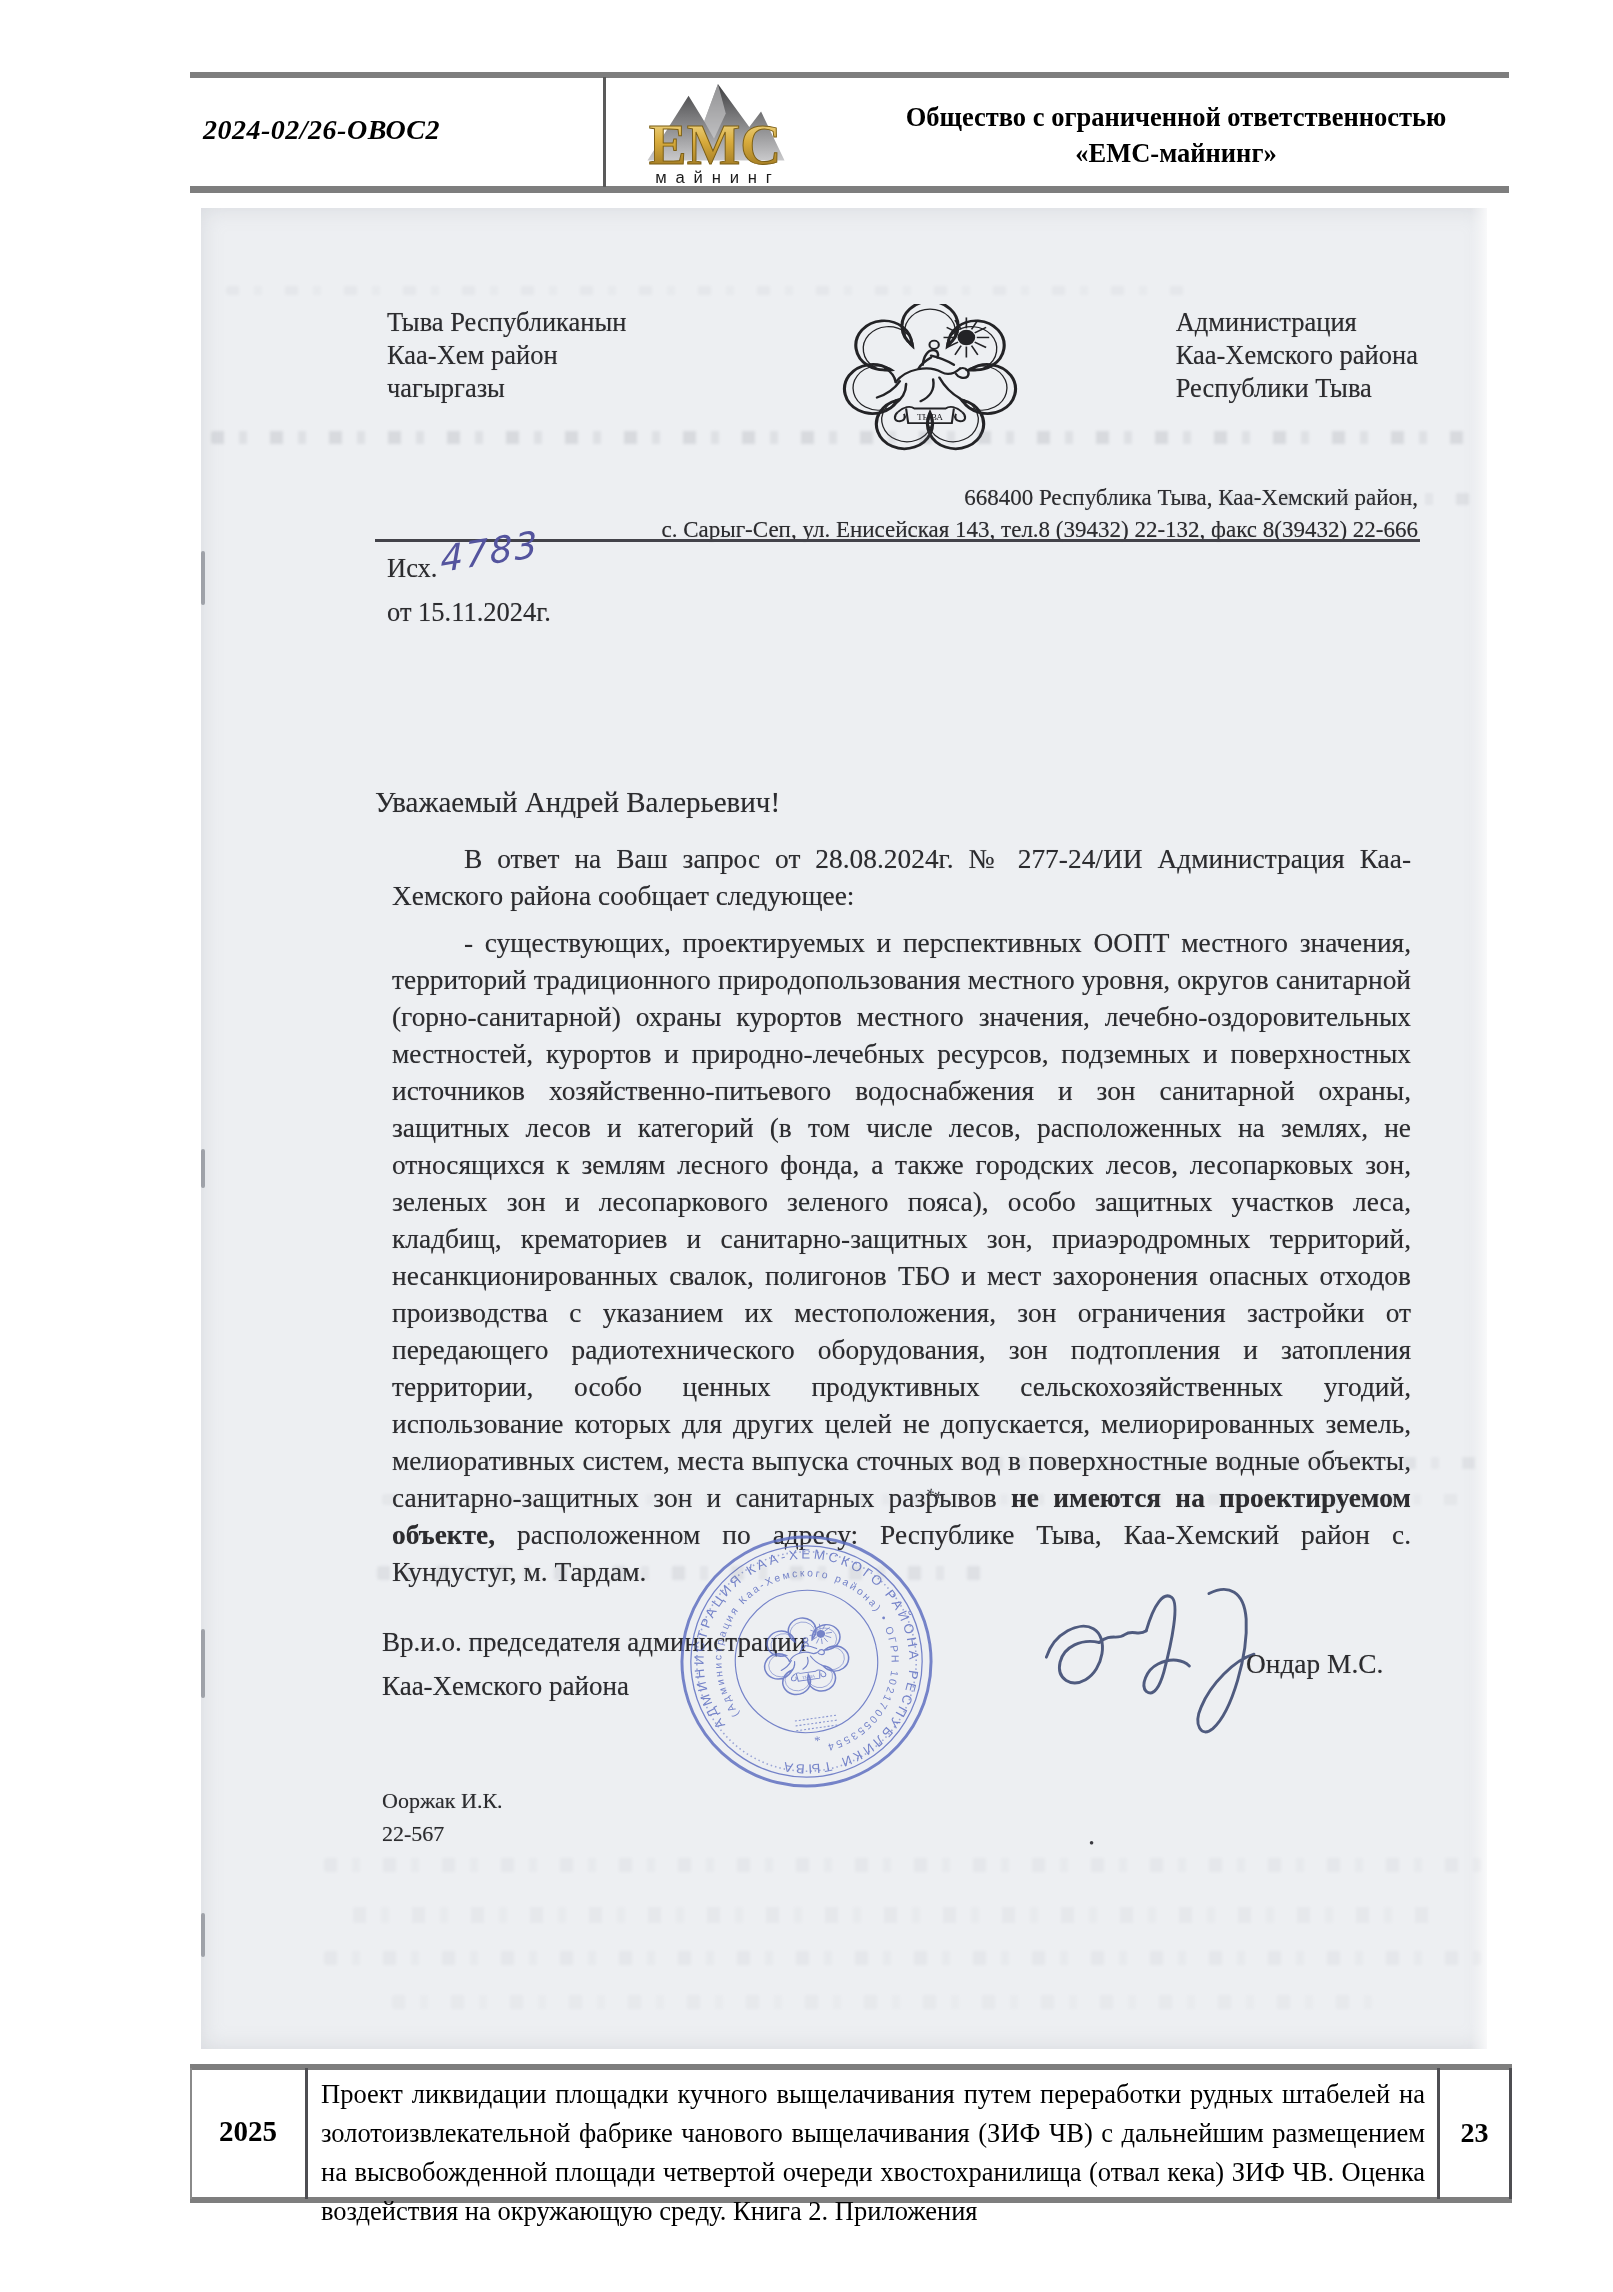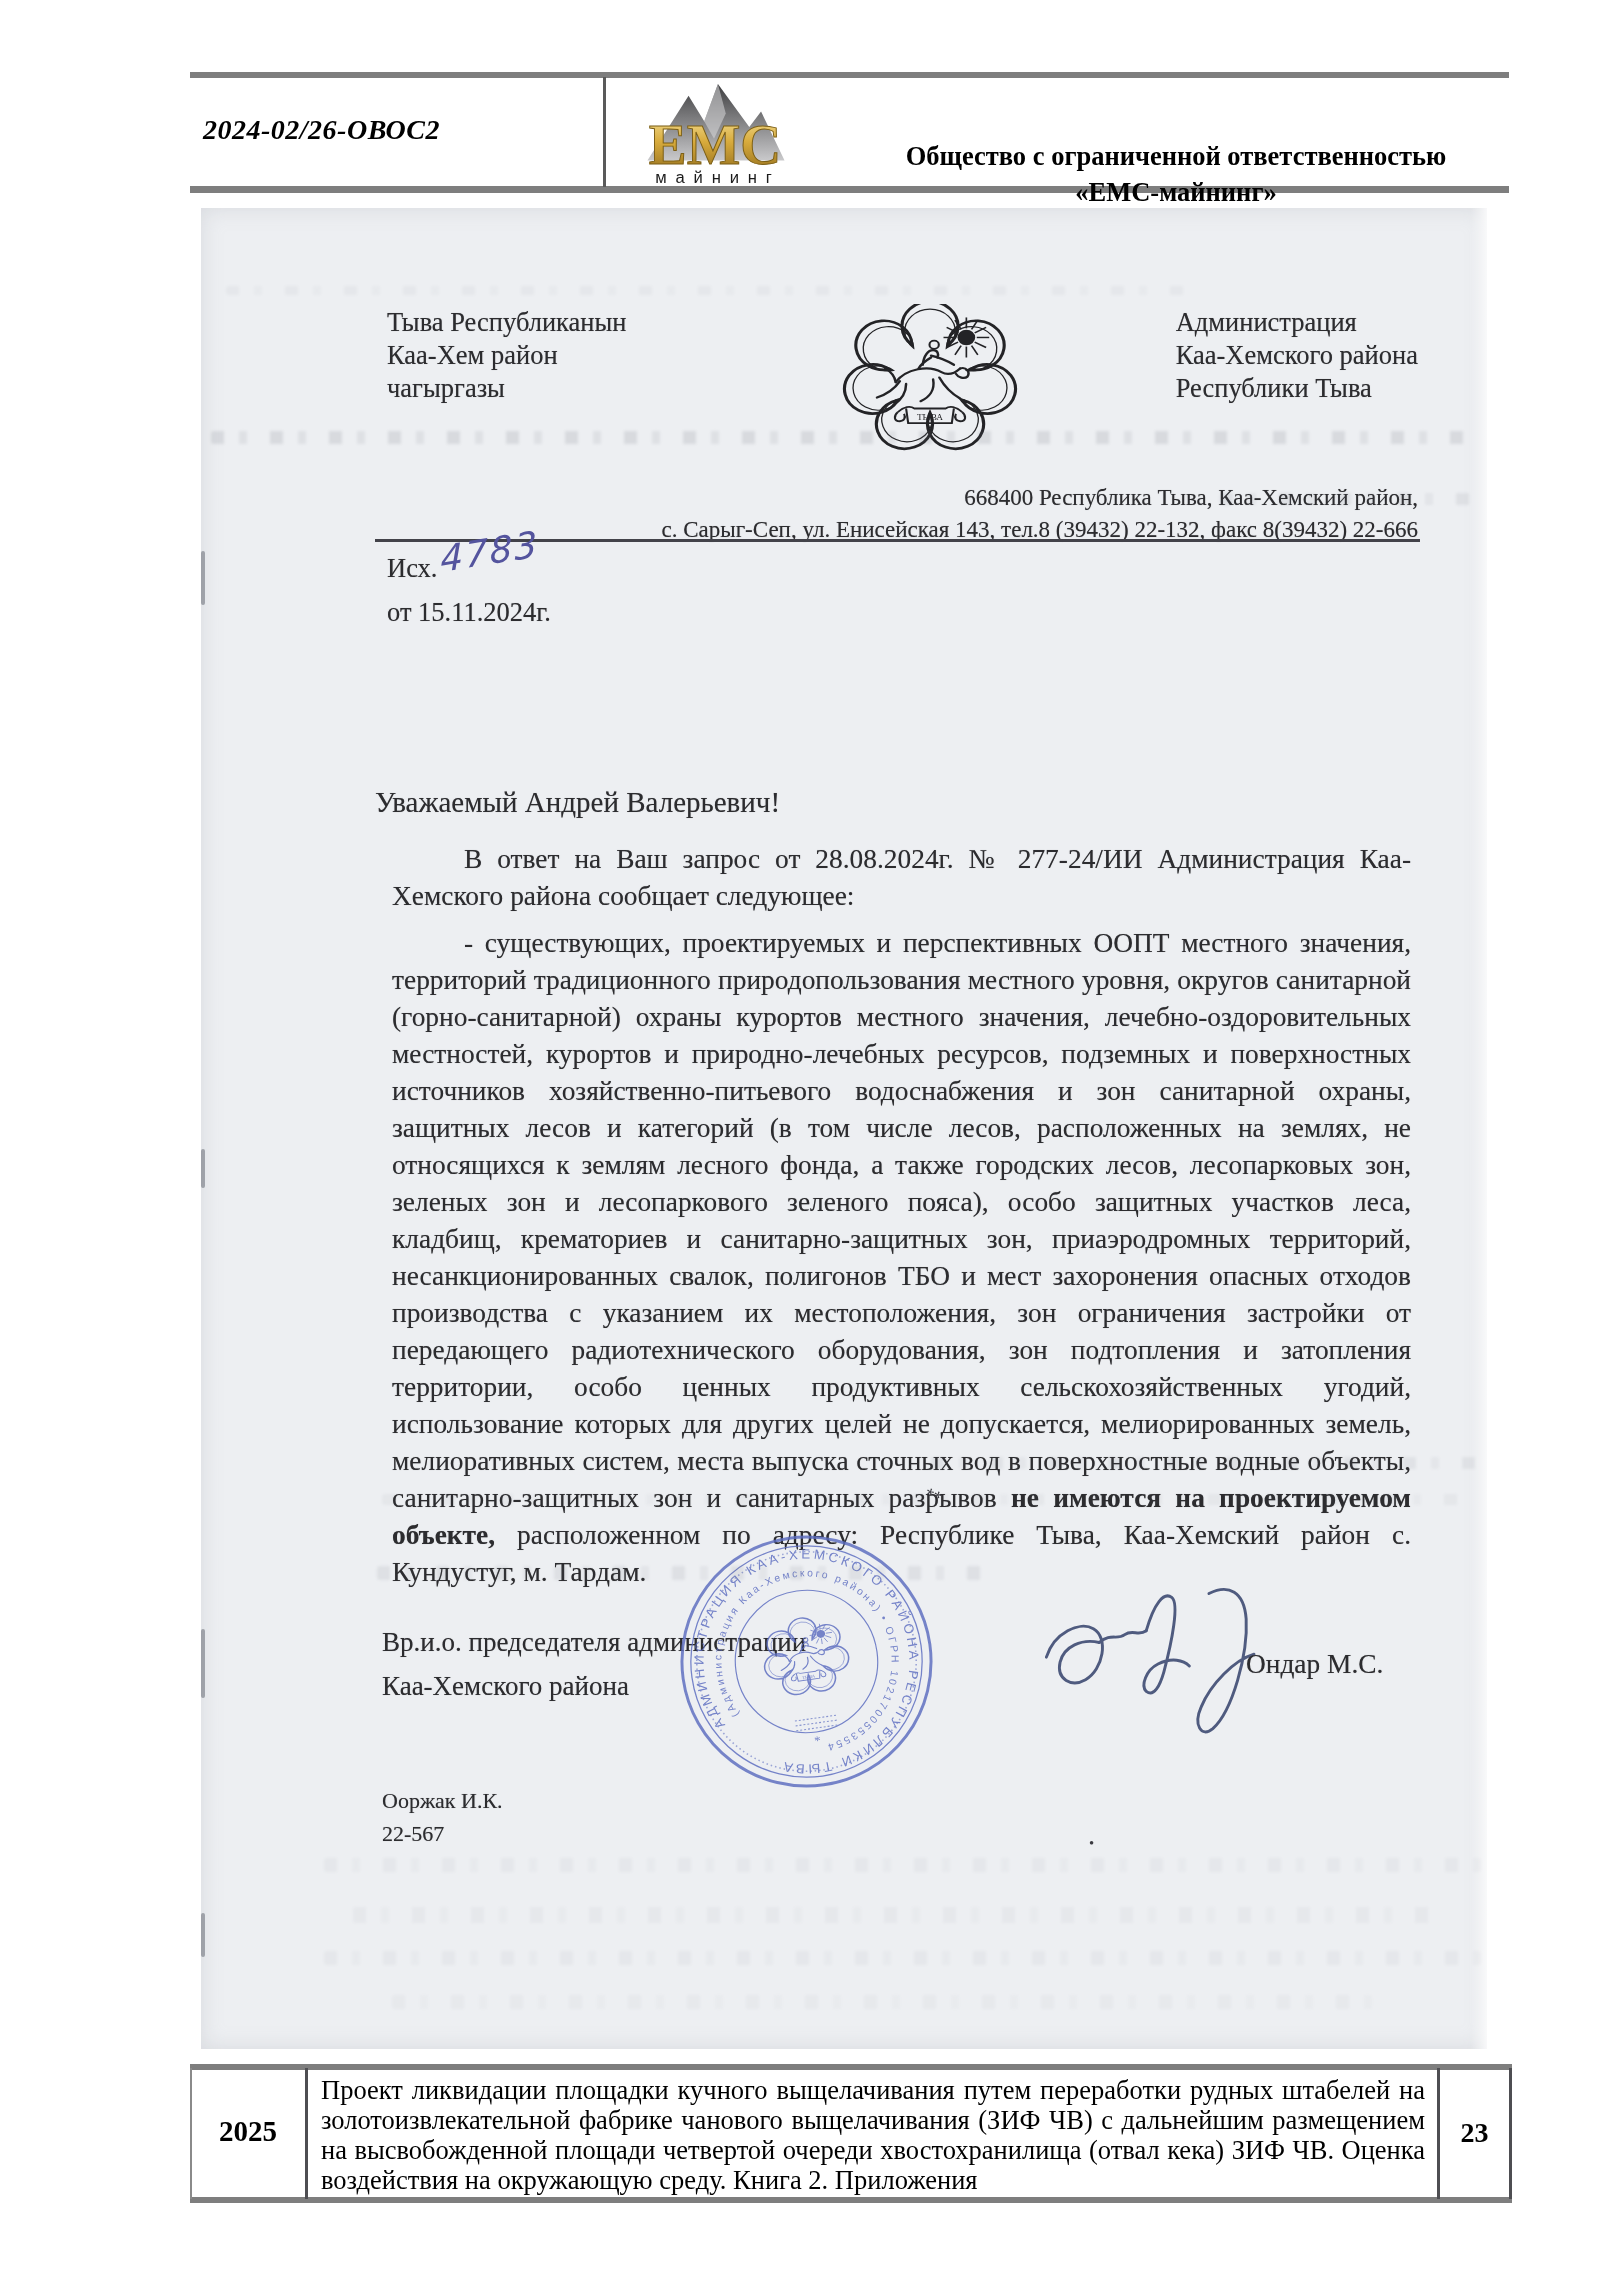--- a/index.html
+++ b/index.html
@@ -5,21 +5,21 @@
   html,body{margin:0;padding:0;background:#ffffff;}
   .page{position:relative;width:1613px;height:2293px;background:#ffffff;overflow:hidden;
         font-family:"Liberation Serif",serif;color:#000;}
   .abs{position:absolute;}
 
   
   .rule{position:absolute;background:#7e7e7e;}
   .hdr-code{position:absolute;left:203px;top:114px;font-size:28px;font-weight:bold;letter-spacing:0.5px;font-style:italic;}
   .hdr-vline{position:absolute;left:603px;top:77px;width:2.9px;height:110px;background:#5a5a5a;}
   .hdr-company{position:absolute;left:882px;top:99px;width:588px;text-align:center;
-               font-weight:bold;font-size:26.5px;line-height:36px;margin-top:39px;}
+               font-weight:bold;font-size:26.5px;line-height:36px;}
 
   
   .scan{position:absolute;left:201px;top:208px;width:1286px;height:1841px;background:#edeff2;
         color:#2c2c2f;box-shadow:inset 0 0 21.6px rgba(150,155,165,.25);}
   .scan .txt{text-shadow:0 0 0.7px rgba(55,55,60,.5);}
   .lh-left{position:absolute;left:186px;top:98px;font-size:26.5px;line-height:33px;}
   .lh-right{position:absolute;right:69px;top:98px;font-size:26.5px;line-height:33px;text-align:left;}
   .addr{position:absolute;left:174px;top:274px;width:1043px;text-align:right;font-size:23px;line-height:32px;}
   .addr-rule{position:absolute;left:174px;top:331px;width:1045px;height:2.9px;background:#43434a;}
   .out-label{position:absolute;left:186px;top:345px;font-size:26.5px;}
@@ -47,21 +47,21 @@
             rgba(98,103,114,.38) 28px 36px, rgba(98,103,114,0) 36px 59px);}
   .speck{position:absolute;color:#3a3a40;font-size:14.7px;}
   .edge-mark{position:absolute;left:0;width:3.9px;background:rgba(75,80,92,.45);border-radius:2px;}
   .scan-right-light{position:absolute;right:0;top:0;width:15.7px;height:100%;
          background:linear-gradient(90deg,rgba(255,255,255,0),rgba(255,255,255,.8));}
 
   
   .ftr-v{position:absolute;background:#4e4e52;}
   .ftr-year{position:absolute;left:192px;top:2115px;width:112px;text-align:center;
             font-weight:bold;font-size:29px;}
-  .ftr-desc{position:absolute;left:321px;top:2075px;width:1104px;font-size:26.5px;line-height:30px;
+  .ftr-desc{position:absolute;left:321px;top:2075px;width:1104px;font-size:26.5px;line-height:39px;
             text-align:justify;}
   .ftr-page{position:absolute;left:1439px;top:2117px;width:71px;text-align:center;
             font-weight:bold;font-size:28px;}
 
   b{font-weight:bold;}
 </style>
 </head>
 <body>
 
 <div class="page">

